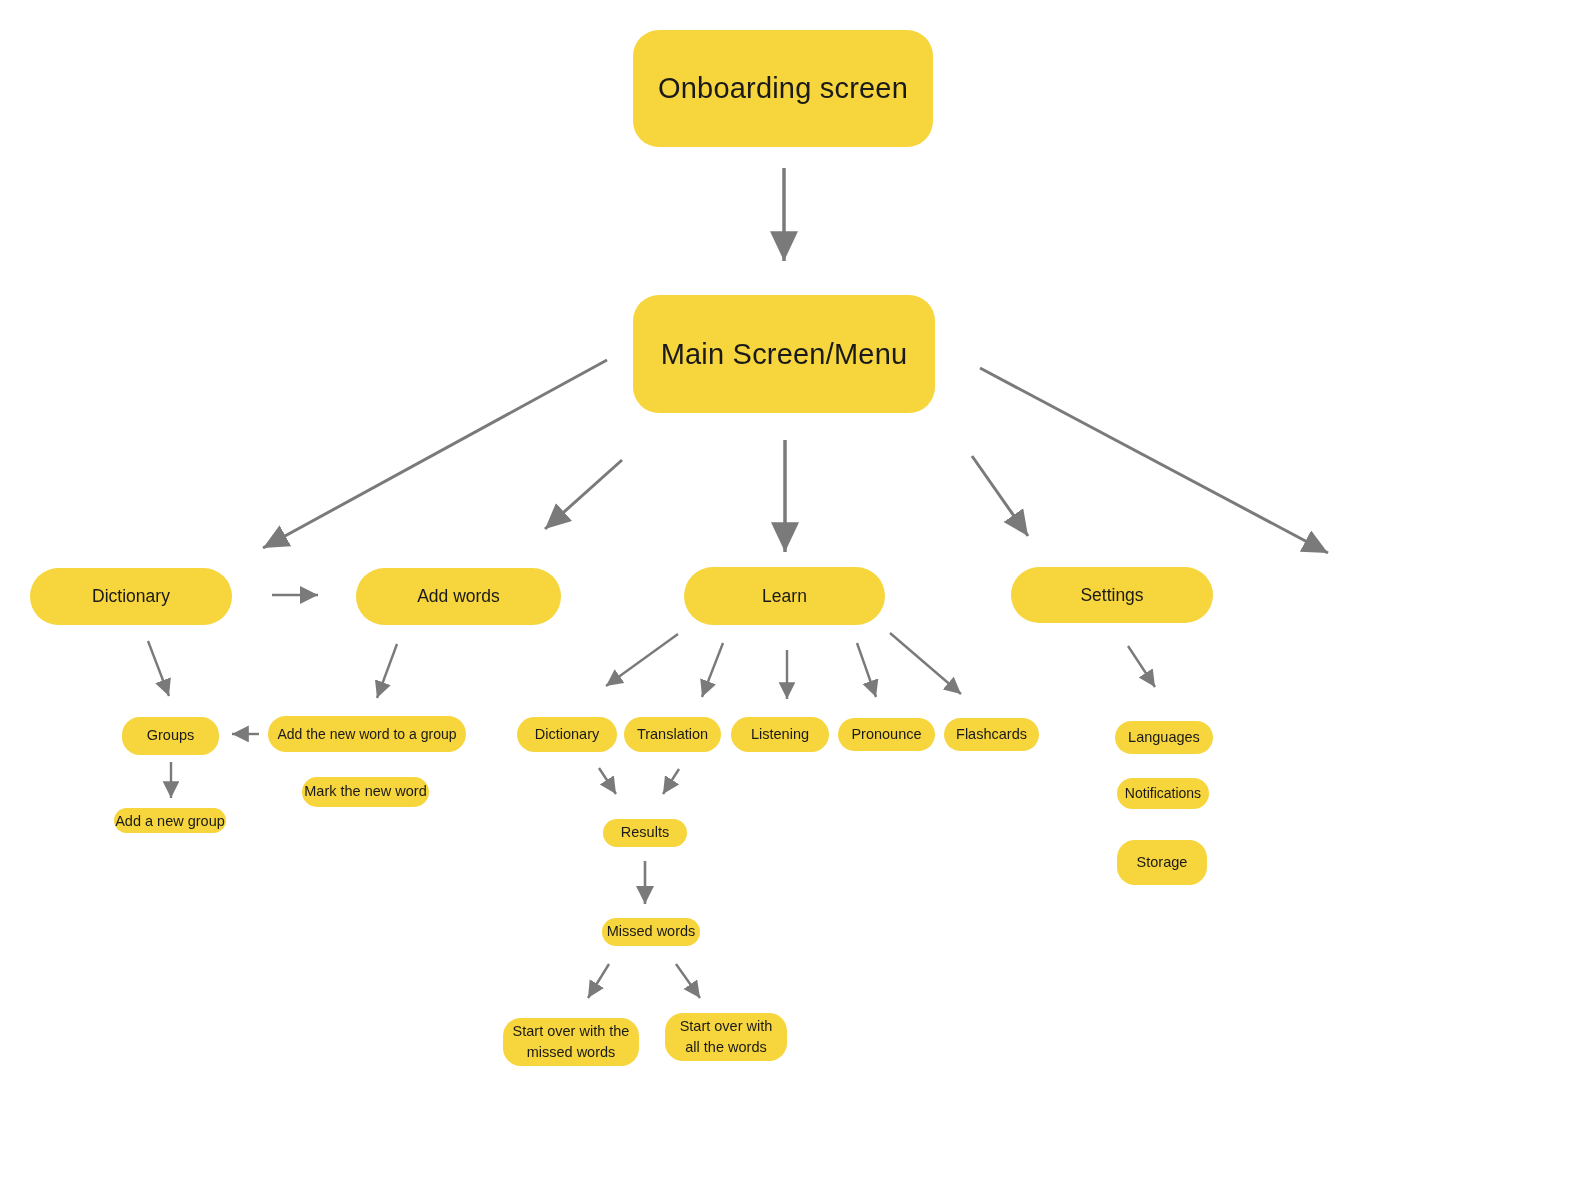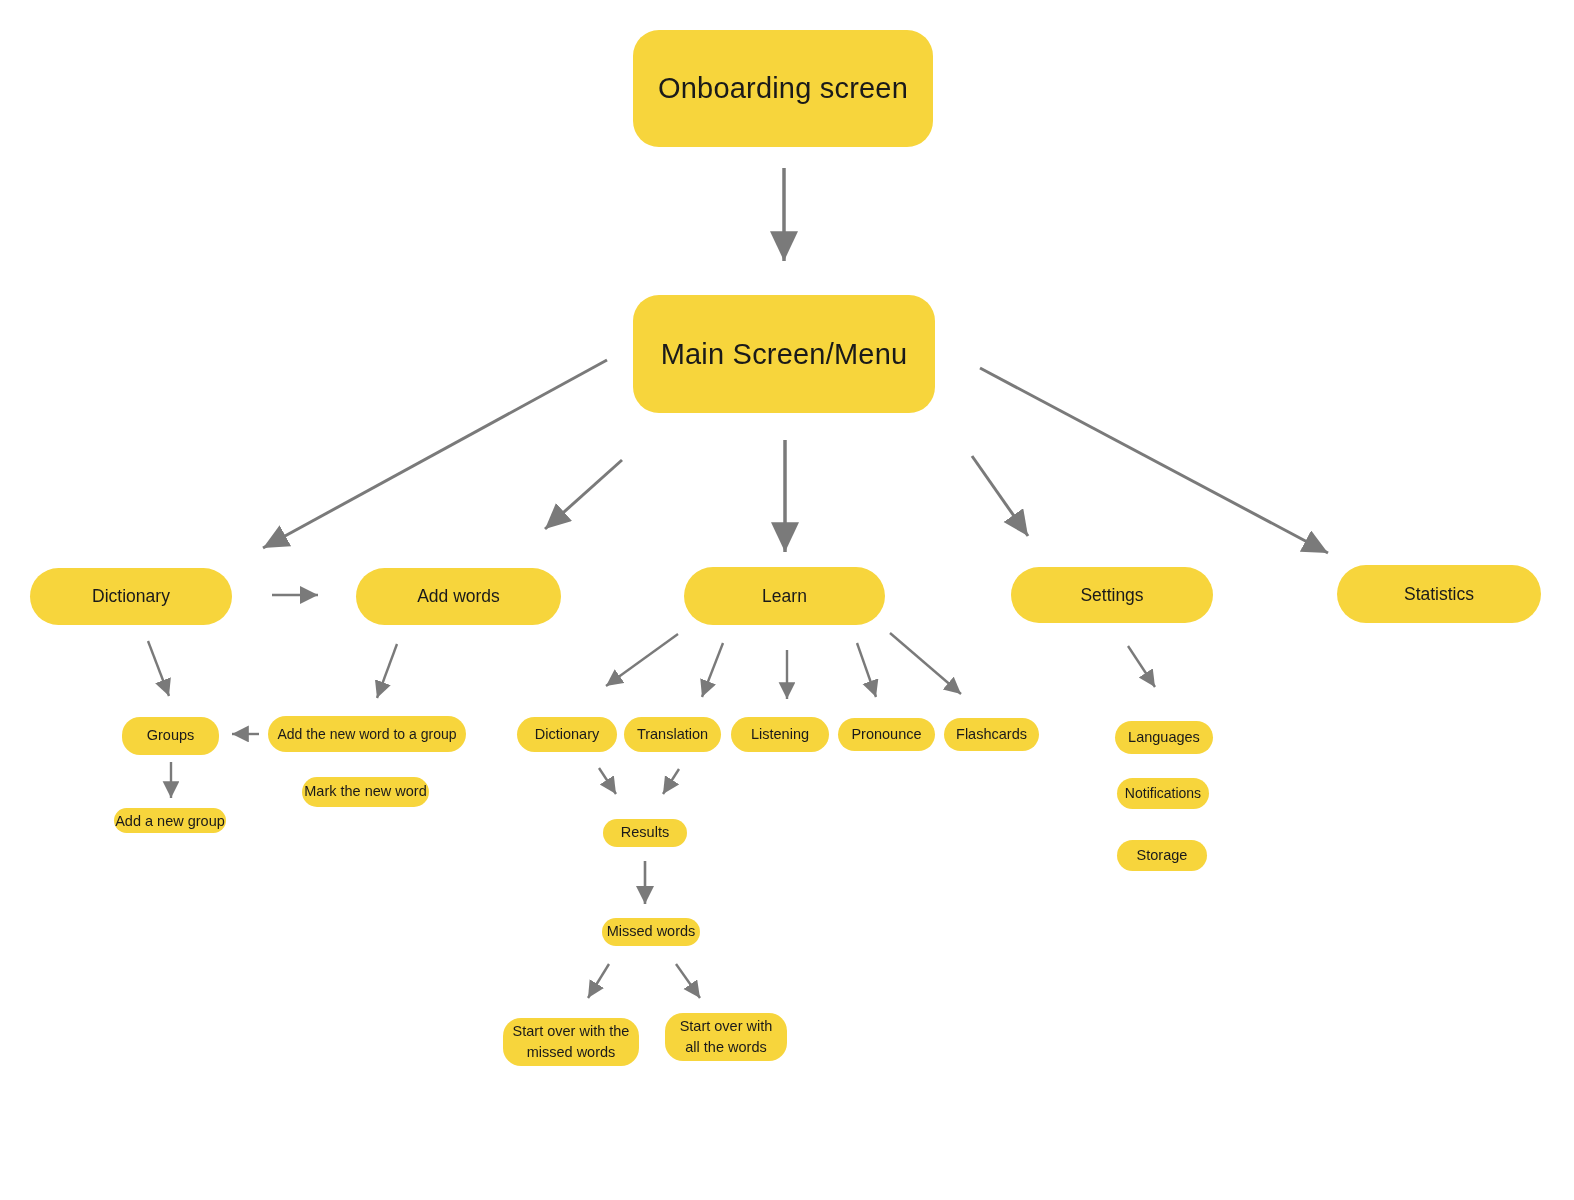--- a/index.html
+++ b/index.html
@@ -93,21 +93,20 @@
   <div class="node big" style="left:633px; top:295px; width:302px; height:118px;">Main Screen/Menu</div>
 
   <div class="node mid" style="left:30px; top:568px; width:202px; height:57px;">Dictionary</div>
 
   <div class="node mid" style="left:356px; top:568px; width:205px; height:57px;">Add words</div>
 
   <div class="node mid" style="left:684px; top:567px; width:201px; height:58px;">Learn</div>
 
   <div class="node mid" style="left:1011px; top:567px; width:202px; height:56px;">Settings</div>
 
-  <div class="node mid" style="left:1337px; top:565px; width:204px; height:58px;">Statistics</div>
 
   <div class="node small" style="left:122px; top:717px; width:97px; height:38px;">Groups</div>
 
   <div class="node small" style="left:268px; top:716px; width:198px; height:36px; font-size:14px;">Add the new word to a group</div>
 
   <div class="node small" style="left:302px; top:777px; width:127px; height:30px;">Mark the new word</div>
 
   <div class="node tiny" style="left:114px; top:808px; width:112px; height:25px;">Add a new group</div>
 
   <div class="node small" style="left:517px; top:717px; width:100px; height:35px;">Dictionary</div>
@@ -125,15 +124,15 @@
   <div class="node small" style="left:602px; top:918px; width:98px; height:28px;">Missed words</div>
 
   <div class="node small" style="left:503px; top:1018px; width:136px; height:48px; padding:6px 6px;">Start over with the missed words</div>
 
   <div class="node small" style="left:665px; top:1013px; width:122px; height:48px; padding:2px 10px;">Start over with all the words</div>
 
   <div class="node small" style="left:1115px; top:721px; width:98px; height:33px;">Languages</div>
 
   <div class="node small" style="left:1117px; top:778px; width:92px; height:31px; font-size:14px;">Notifications</div>
 
-  <div class="node small" style="left:1117px; top:840px; width:90px; height:31px;">Storage</div>
+  <div class="node small" style="left:1117px; top:840px; width:90px; height:45px;">Storage</div>
 
 </div>
 
 </body></html>

